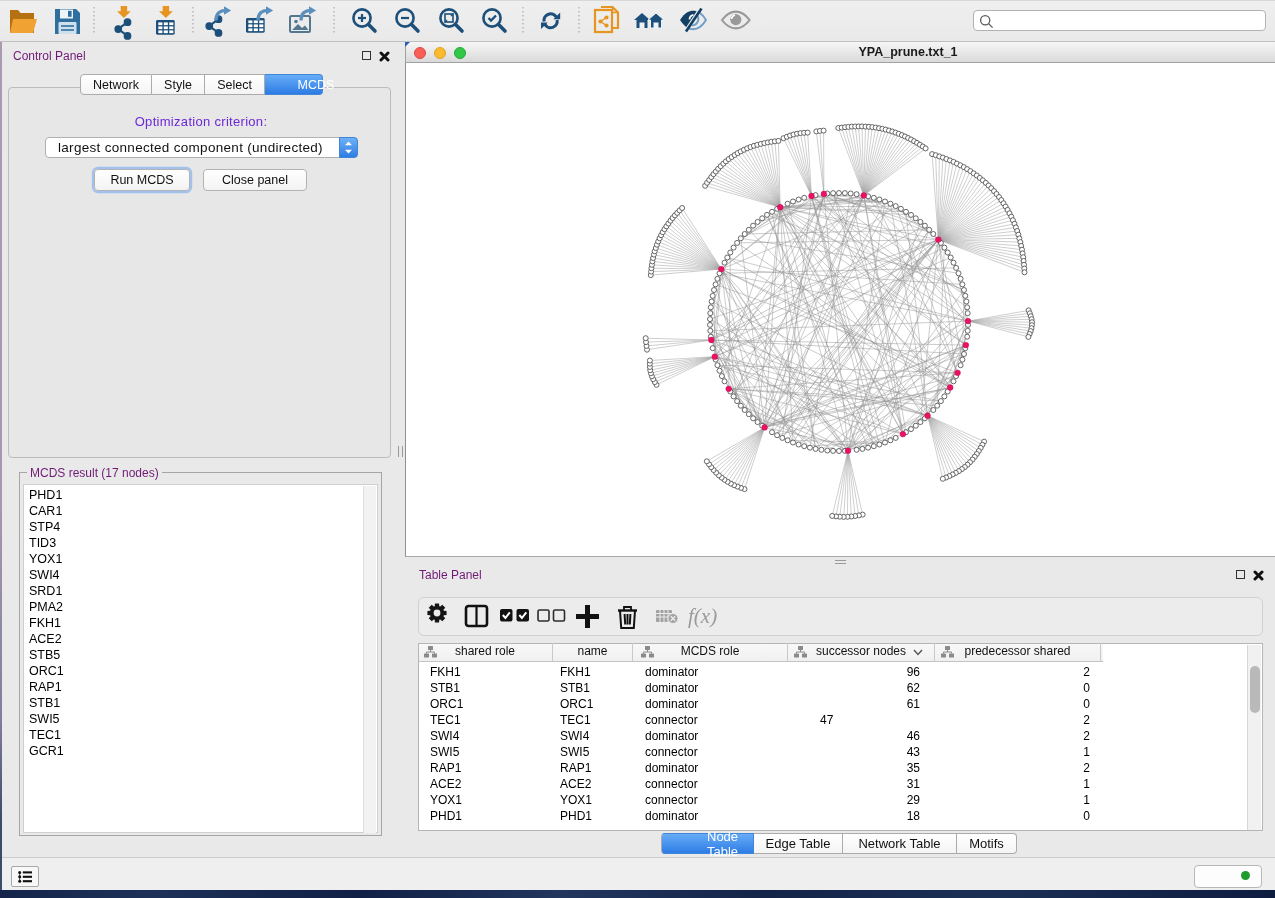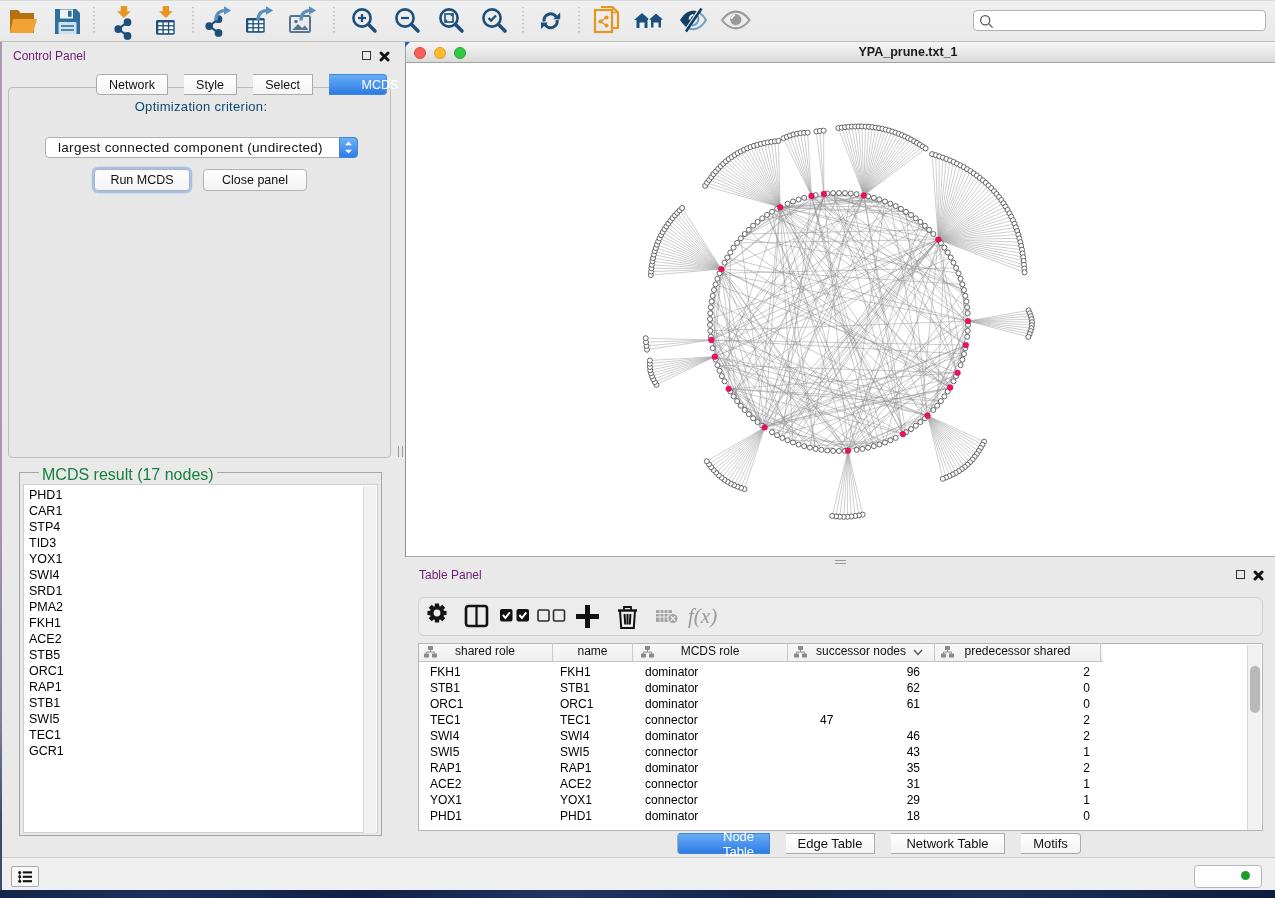--- a/index.html
+++ b/index.html
@@ -9,37 +9,37 @@
 .abs { position:absolute; }
 #toolbar { position:absolute; left:0; top:0; width:1275px; height:42px;
   background:linear-gradient(#efefef,#e9e9e9); border-top:1px solid #d8d8d8;
   border-bottom:1px solid #bfbfbf; }
 #search { position:absolute; left:973px; top:10px; width:293px; height:21px;
   background:#fff; border:1px solid #b2b2b2; border-radius:4px; }
 .ptitle { position:absolute; font-size:12px; color:#701a75; }
 .wmax { position:absolute; width:9px; height:9px; border:1.6px solid #333; }
 .seg { position:absolute; display:flex; height:21px; font-size:12.5px; }
 .seg .s { background:linear-gradient(#ffffff,#f4f4f4); border:1px solid #ababab;
-  border-left:none; color:#111; display:flex; align-items:center; justify-content:center;margin-left:16px; }
+  border-left:none; color:#111; display:flex; align-items:center; justify-content:center; }
 .seg .s.first { border-left:1px solid #ababab; border-radius:4px 0 0 4px; }
 .seg .s.last { border-radius:0 4px 4px 0; }
 .seg .sel { background:linear-gradient(#67acf6,#2d7ce5); color:#fff; border-color:#4186d8;padding-left:45px; }
 #tabcontent { position:absolute; left:8px; top:87px; width:383px; height:371px;
   border:1px solid #bcbcbc; border-radius:4px; background:#e7e7e7; }
 #combo { position:absolute; left:45px; top:137px; width:313px; height:21px; background:#fff;
   border:1px solid #b0b0b0; border-radius:4px; font-size:13.5px; letter-spacing:0.3px; color:#111; line-height:19px; }
 #combobtn { position:absolute; right:-1px; top:-1px; width:19px; height:21px; border-radius:0 4px 4px 0;
   background:linear-gradient(#6db1f7,#2e7de6); border:1px solid #3f84d6; }
 .btn { position:absolute; height:22px; background:linear-gradient(#ffffff,#f3f3f3);
   border:1px solid #b3b3b3; border-radius:4px; font-size:12.5px; color:#111;
   text-align:center; line-height:20px; }
 #fieldset { position:absolute; left:19px; top:472px; width:363px; height:364px;
   border:1px solid #a6a6a6; }
-#fieldlegend { position:absolute; left:19px; top:-7px; background:#e9e9e9; padding:0 3px;
-  font-size:16px; color:#15803d; }
+#fieldlegend { position:absolute; left:7px; top:-7px; background:#e9e9e9; padding:0 3px;
+  font-size:12px; color:#701a75; }
 #mcdslist { position:absolute; left:3px; top:11px; width:355px; height:349px; background:#fff;
   border:1px solid #cfcfcf; font-size:12.5px; color:#000; line-height:16px; padding:2px 0 0 5px; }
 #mcdssb { position:absolute; right:1px; top:1px; width:13px; height:347px; background:#f2f2f2;
   border-left:1px solid #dddddd; }
 #nettitle { position:absolute; left:405px; top:42px; width:870px; height:21px; border-left:1px solid #a0a0a0;
   background:linear-gradient(#f6f6f6,#dadada); border-bottom:1px solid #a2a2a2; }
 .tl { position:absolute; width:12px; height:12px; border-radius:50%; }
 #nettext { position:absolute; left:0; top:3px; width:1006px; text-align:center;
   font-size:12.5px; font-weight:bold; color:#1a1a1a; }
 #netcanvas { position:absolute; left:405px; top:63px; width:870px; height:494px; background:#fff; border-left:1px solid #909090; border-bottom:1px solid #a8a8a8; }
@@ -233,21 +233,21 @@
 <svg class="abs" style="left:379px;top:51px" width="11" height="11" viewBox="0 0 11 11">
 <path d="M2 2 L9 9 M9 2 L2 9" stroke="#111" stroke-width="3" fill="none" stroke-linecap="round"></path>
 </svg>
 <div id="tabcontent"></div>
 <div class="seg" style="left:80px;top:74px">
 <div class="s first" style="width:72px">Network</div>
 <div class="s" style="width:53px">Style</div>
 <div class="s" style="width:60px">Select</div>
 <div class="s last sel" style="width:58px">MCDS</div>
 </div>
-<div class="abs" style="left:0px;top:99px;width:402px;text-align:center;font-size:13px;letter-spacing:0.3px;color:#0c4a6e">Optimization criterion:</div>
+<div class="abs" style="left:0px;top:114px;width:402px;text-align:center;font-size:13px;letter-spacing:0.3px;color:#6d28d9">Optimization criterion:</div>
 <div id="combo"><span style="padding-left:12px">largest connected component (undirected)</span><div id="combobtn">
 <svg width="17" height="19" viewBox="0 0 17 19">
           <path d="M5 7.2 L8.5 3.4 L12 7.2 Z" fill="#fff"></path>
           <path d="M5 11.8 L8.5 15.6 L12 11.8 Z" fill="#fff"></path>
         </svg>
 </div></div>
 <div class="btn" style="left:94px;top:169px;width:96px;box-shadow:0 0 0 2.2px rgba(115,170,240,0.6)">Run MCDS</div>
 <div class="btn" style="left:203px;top:169px;width:104px">Close panel</div>
 <div id="fieldset">
       <div id="fieldlegend">MCDS result (17 nodes)</div>

